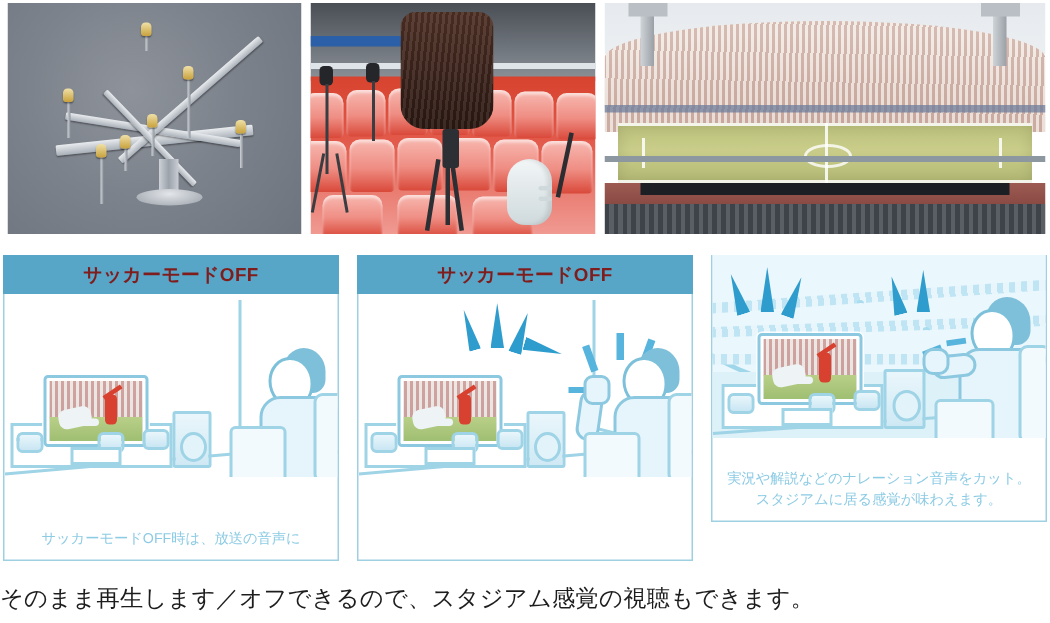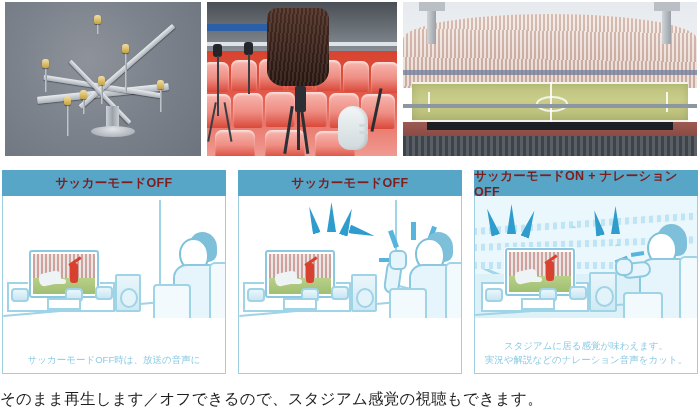--- a/index.html
+++ b/index.html
@@ -298,21 +298,20 @@
         <div class="arm" style="left:150px;top:54px;width:14px;height:16px;border-radius:6px;"></div>
         <div class="chair" style="left:150px;top:92px;width:34px;height:30px;"></div>
         <div class="chair" style="left:206px;top:66px;width:18px;height:56px;border-radius:6px;"></div>
       </div>
       <div class="pcap">
       </div>
     </div>
   </div>
 
   <div class="panel pn3">
-    <div class="phead">サッカーモードON + ナレーションOFF</div>
     <div class="pbody">
       <div class="scene">
 
         <div class="stadfill" style="left:0;top:0;width:224px;height:122px;background:#eaf7fc;"></div>
         <div class="stadarc" style="left:-40px;top:-70px;width:300px;height:160px;border-color:#9fd6ea;"></div>
         <div class="stadrow" style="left:-10px;top:24px;width:250px;transform:rotate(-4deg);"></div>
         <div class="stadrow" style="left:-10px;top:44px;width:250px;transform:rotate(-2deg);"></div>
         <div class="stadrow" style="left:-10px;top:66px;width:250px;"></div>
         <div style="position:absolute;left:0;top:78px;width:224px;height:44px;background:#ddf1f9;"></div>
         <div class="tick" style="left:18px;top:36px;"></div>
@@ -353,22 +352,22 @@
         <div class="burstS" style="left:156px;top:56px;width:13px;height:4px;transform:rotate(-8deg);"></div>
         <div class="person-hair" style="left:182px;top:28px;width:30px;height:32px;"></div>
         <div class="person-head" style="left:172px;top:36px;width:26px;height:30px;"></div>
         <div class="person-body" style="left:164px;top:62px;width:52px;height:60px;"></div>
         <div class="arm" style="left:146px;top:66px;width:26px;height:12px;transform:rotate(-6deg);"></div>
         <div class="arm" style="left:140px;top:62px;width:14px;height:14px;border-radius:7px;"></div>
         <div class="chair" style="left:148px;top:96px;width:36px;height:26px;"></div>
         <div class="chair" style="left:204px;top:60px;width:18px;height:62px;border-radius:6px;"></div>
       </div>
       <div class="pcap">
+        <div>実況や解説などのナレーション音声をカット。</div>
         <div>スタジアムに居る感覚が味わえます。</div>
-        <div>実況や解説などのナレーション音声をカット。</div>
       </div>
     </div>
   </div>
 
   <div class="banner">
     <span>そのまま再生します／オフできるので、スタジアム感覚の視聴もできます。</span>
   </div>
 
 </div>
 

